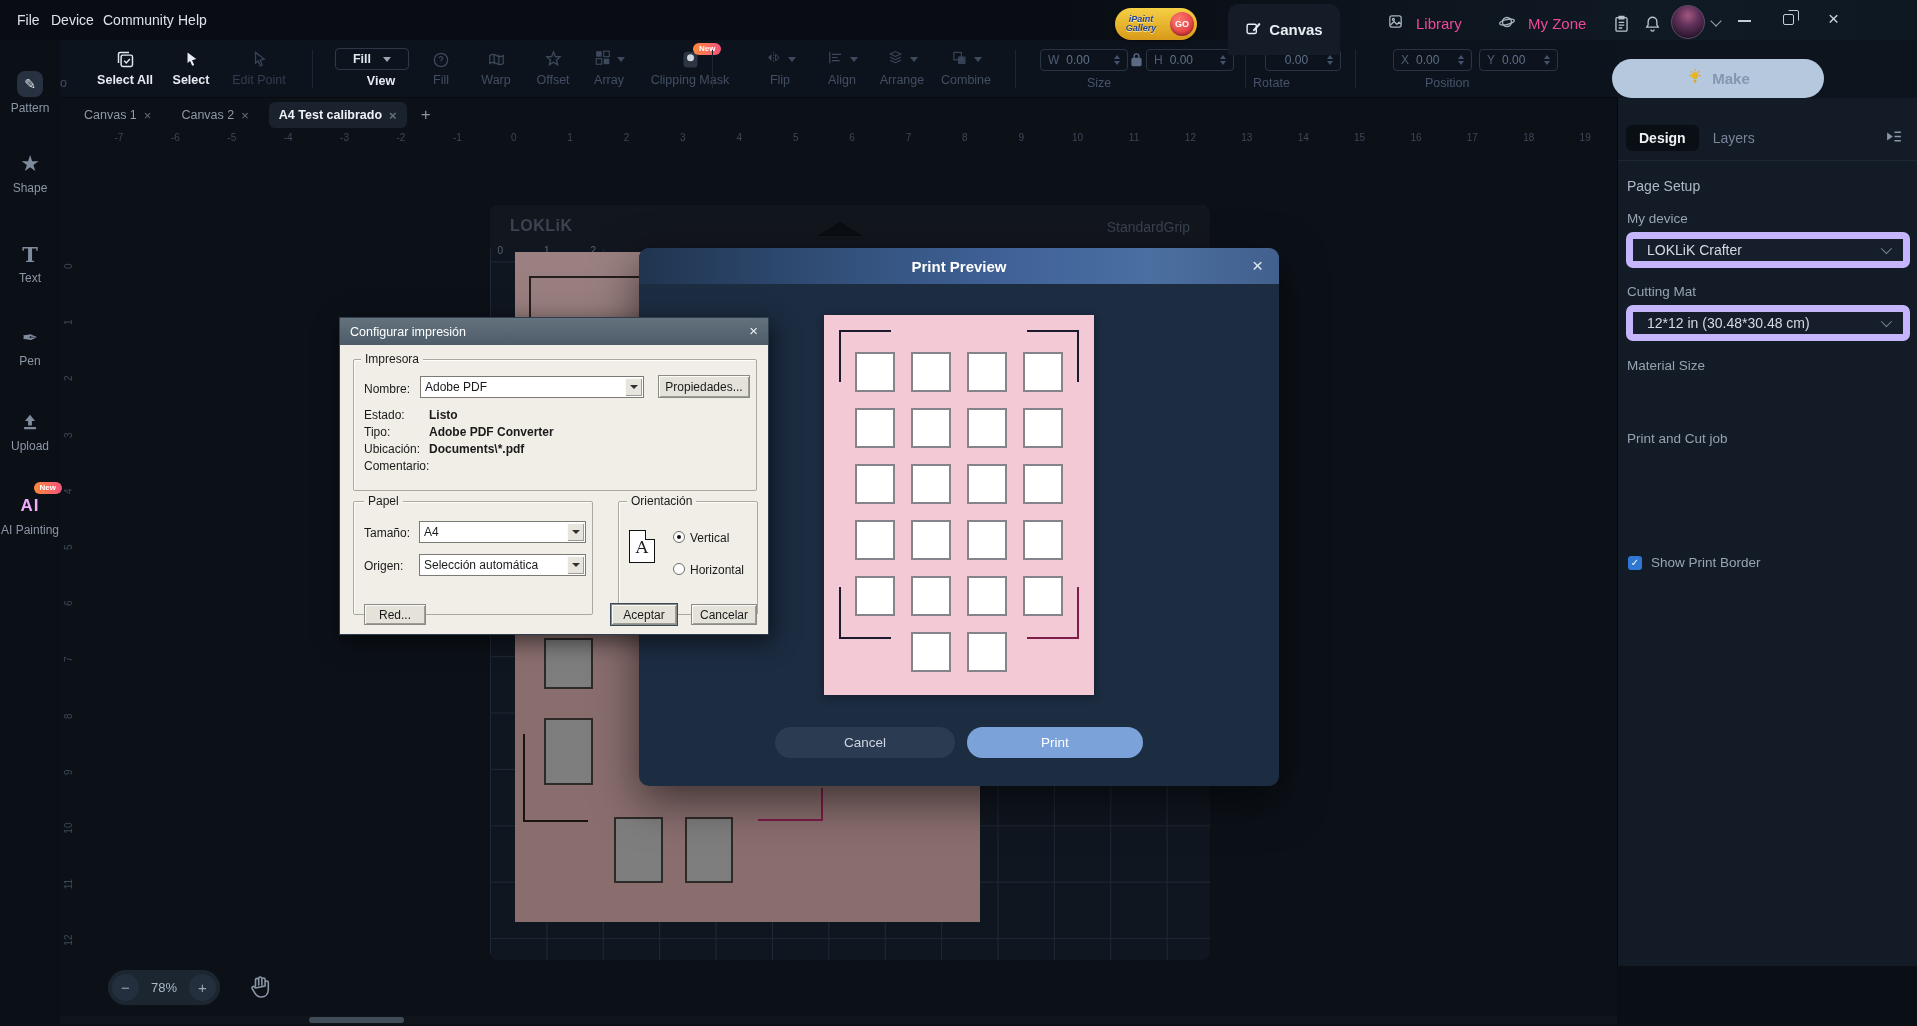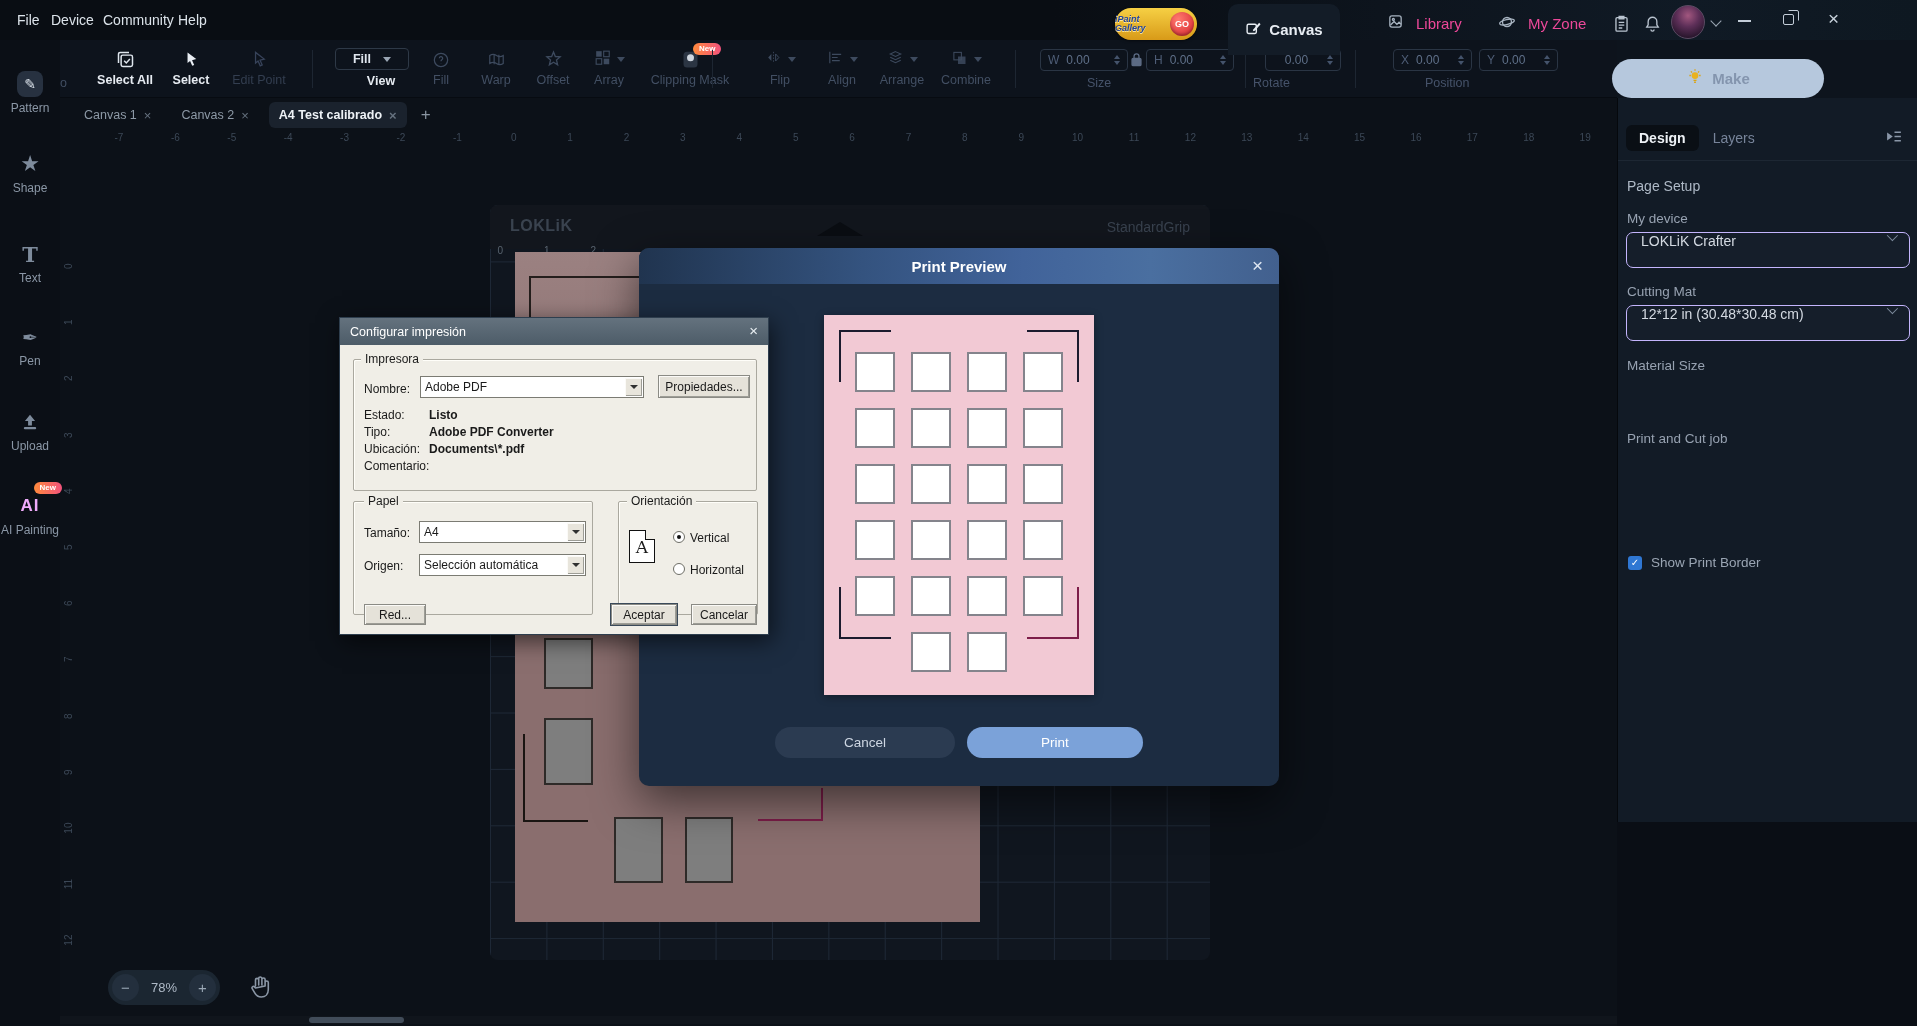--- a/index.html
+++ b/index.html
@@ -9,21 +9,21 @@
 
   
   #menubar { position:absolute; left:0; top:0; width:1917px; height:40px;
              background:linear-gradient(90deg,#090d13 55%,#0d141d 72%,#101a25 88%,#0e1821); z-index:4; }
   .menu-item { position:absolute; top:12px; font-size:14px; color:#dce3ea; cursor:default; }
 
   
   #promo { position:absolute; left:1115px; top:8px; width:82px; height:32px; border-radius:16px;
            background:linear-gradient(#f6d044,#d89a18); display:flex; align-items:center; z-index:5;
            box-shadow:0 1px 3px rgba(0,0,0,.5); }
-  #promo .ptxt { width:52px; font-size:9px; font-weight:bold; font-style:italic;
+  #promo .ptxt { width:52px; text-align:center; font-size:9px; font-weight:bold; font-style:italic;
                  color:#23459c; line-height:1.05; text-shadow:0 1px 0 #ffe9a0; }
   #promo .go { position:absolute; right:3px; top:4px; width:24px; height:24px; border-radius:50%;
                background:radial-gradient(circle at 35% 30%,#ff7a6e,#d5232e); color:#fff; font-size:9px;
                font-weight:bold; display:flex; align-items:center; justify-content:center;
                box-shadow:inset 0 -2px 3px rgba(0,0,0,.3); }
 
   
   #nav-canvas { position:absolute; left:1228px; top:4px; width:112px; height:51px; z-index:4;
                 background:#131c27; border-radius:10px 10px 0 0; display:flex; align-items:center;
                 justify-content:center; gap:7px; color:#e8edf3; font-weight:bold; font-size:15px; }
@@ -135,30 +135,30 @@
                background:#1b2631; display:flex; align-items:center; justify-content:space-between;
                padding:0 4px; }
   .zbtn { width:27px; height:27px; border-radius:50%; background:#232f3d; color:#9aa7b5; font-size:15px;
           display:flex; align-items:center; justify-content:center; }
   #zoom-val { color:#aeb9c6; font-size:13px; }
   #hand { position:absolute; left:188px; top:876px; }
   #hscroll { position:absolute; left:0; top:918px; width:1557px; height:8px; background:#10151c; }
   #hthumb { position:absolute; left:249px; top:1px; width:95px; height:6px; border-radius:3px; background:#414c59; }
 
   
-  #panel { position:absolute; left:1617px; top:98px; width:300px; height:724px; background:#121b26;
+  #panel { position:absolute; left:1617px; top:98px; width:300px; height:868px; background:#121b26;
            border-left:1px solid #05080c; z-index:3; }
   #panel-tabs { position:absolute; left:8px; top:27px; display:flex; align-items:center; gap:14px; }
   #tab-design { background:#0a0f15; border-radius:6px; padding:5px 13px; color:#eef2f6; font-weight:bold; font-size:14px; }
   #tab-layers { color:#77849a; font-size:14px; }
   #panel-collapse { position:absolute; right:14px; top:31px; }
   #panel-div { position:absolute; left:0; top:62px; width:300px; height:1px; background:#1d2733; }
   .p-label { position:absolute; left:9px; font-size:13.5px; color:#97a2b1; }
-  .p-dd { position:absolute; left:8px; width:284px; height:36px; background:#151e2a; border:1px solid #c4b5fd;
-          border-radius:7px; display:flex; padding:0 14px; color:#d4dae2; font-size:14px; }
+  .p-dd { position:absolute; left:8px; width:284px; height:36px; background:#151e2a; border:7px solid #c4b5fd;
+          border-radius:7px; display:flex; align-items:center; padding:0 14px; color:#d4dae2; font-size:14px; }
   .p-dd .chev { margin-left:auto; width:8px; height:8px; border-right:1.6px solid #7c899b;
                 border-bottom:1.6px solid #7c899b; transform:rotate(45deg) translateY(-2px); }
   #pc-row { position:absolute; left:10px; top:457px; display:flex; align-items:center; gap:9px; }
   #pc-box { width:14px; height:14px; border-radius:3px; background:#2f77d3; color:#fff; font-size:10px;
             display:flex; align-items:center; justify-content:center; }
   #pc-lbl { font-size:13.5px; color:#9aa5b3; }
 
   
   #pp { position:absolute; left:639px; top:248px; width:640px; height:538px; border-radius:10px;
         background:#1c2c41; z-index:40; box-shadow:0 15px 45px rgba(0,0,0,.55); }

